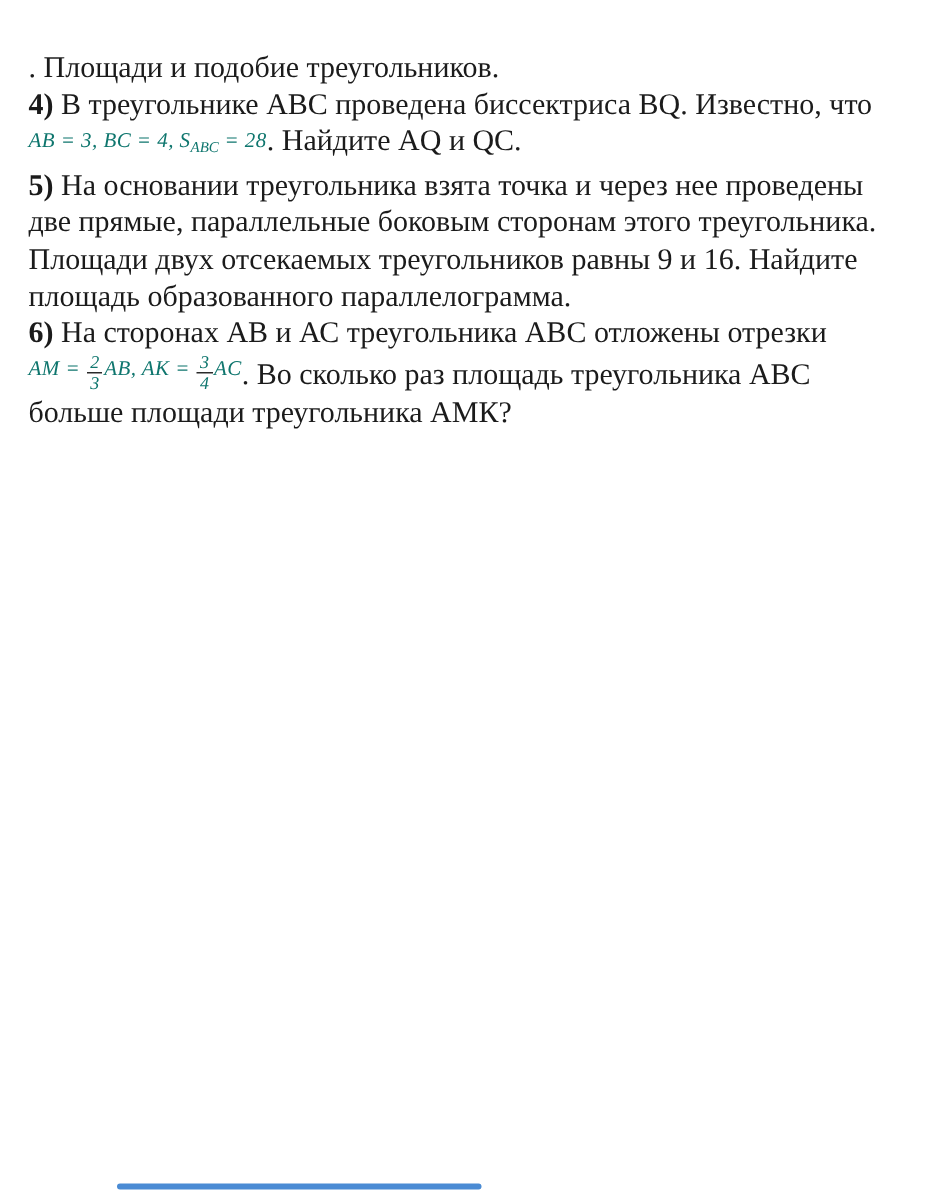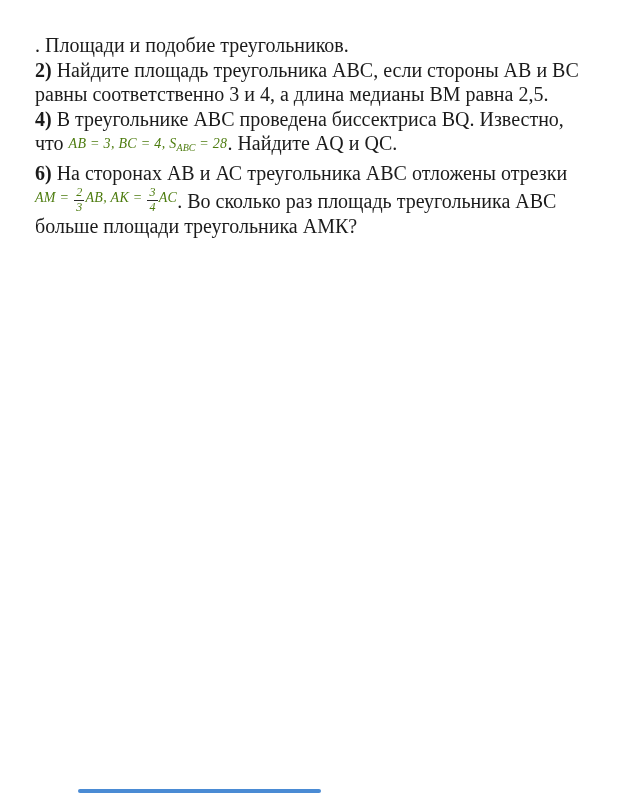--- a/index.html
+++ b/index.html
@@ -6,34 +6,34 @@
   html, body { background: #ffffff; }
   body {
     width: 618px;
     height: 800px;
     position: relative;
     overflow: hidden;
     font-family: "Liberation Serif", "DejaVu Serif", serif;
     color: #1b1b1b;
   }
   .doc {
-    padding: 33px 30px 0 35px;
+    padding: 33px 30px 0 19px;
     font-size: 20px;
     line-height: 24.6px;
   }
   .title { font-weight: normal; }
   .problem { margin: 0; }
   .problem strong { font-weight: bold; }
   .math {
     font-style: italic;
     font-size: 14px;
     letter-spacing: 0.3px;
     white-space: nowrap;
     vertical-align: 2px;
-    color: #4d7c0f;
+    color: #0f766e;
   }
   .math sub {
     font-size: 10px;
     vertical-align: -3px;
     letter-spacing: 0;
   }
   .math.raised { vertical-align: 6px; margin-top: 28px; }
   .frac {
     display: inline-block;
     text-align: center;
@@ -52,19 +52,19 @@
     height: 4px;
     border-radius: 2px;
   }
 </style>
 </head>
 <body style="background: rgb(255, 255, 255); color: rgb(27, 27, 27);">
 
 <div class="doc">
   <div class="title">. Площади и подобие треугольников.</div>
   <div id="problems">
-      <p class="problem"><strong>2) </strong>Найдите площадь треугольника АВС, если стороны АВ и ВС равны соответственно 3 и 4, а длина медианы ВМ равна 2,5.</p>
       <p class="problem"><strong>4) </strong>В треугольнике АВС проведена биссектриса BQ. Известно, что <span class="math">AB = 3, BC = 4, S<sub>ABC</sub> = 28</span>. Найдите AQ и QC.</p>
+      <p class="problem"><strong>5) </strong>На основании треугольника взята точка и через нее проведены две прямые, параллельные боковым сторонам этого треугольника. Площади двух отсекаемых треугольников равны 9 и 16. Найдите площадь образованного параллелограмма.</p>
       <p class="problem"><strong>6) </strong>На сторонах АВ и АС треугольника АВС отложены отрезки <span class="math raised">AM = <span class="frac"><span class="num">2</span><span class="den">3</span></span>AB, AK = <span class="frac"><span class="num">3</span><span class="den">4</span></span>AC</span>. Во сколько раз площадь треугольника АВС больше площади треугольника АМК?</p>
     </div>
 </div>
 
 <div class="bottom-bar" style="background: rgb(74, 139, 212);"></div>
 
 </body></html>

